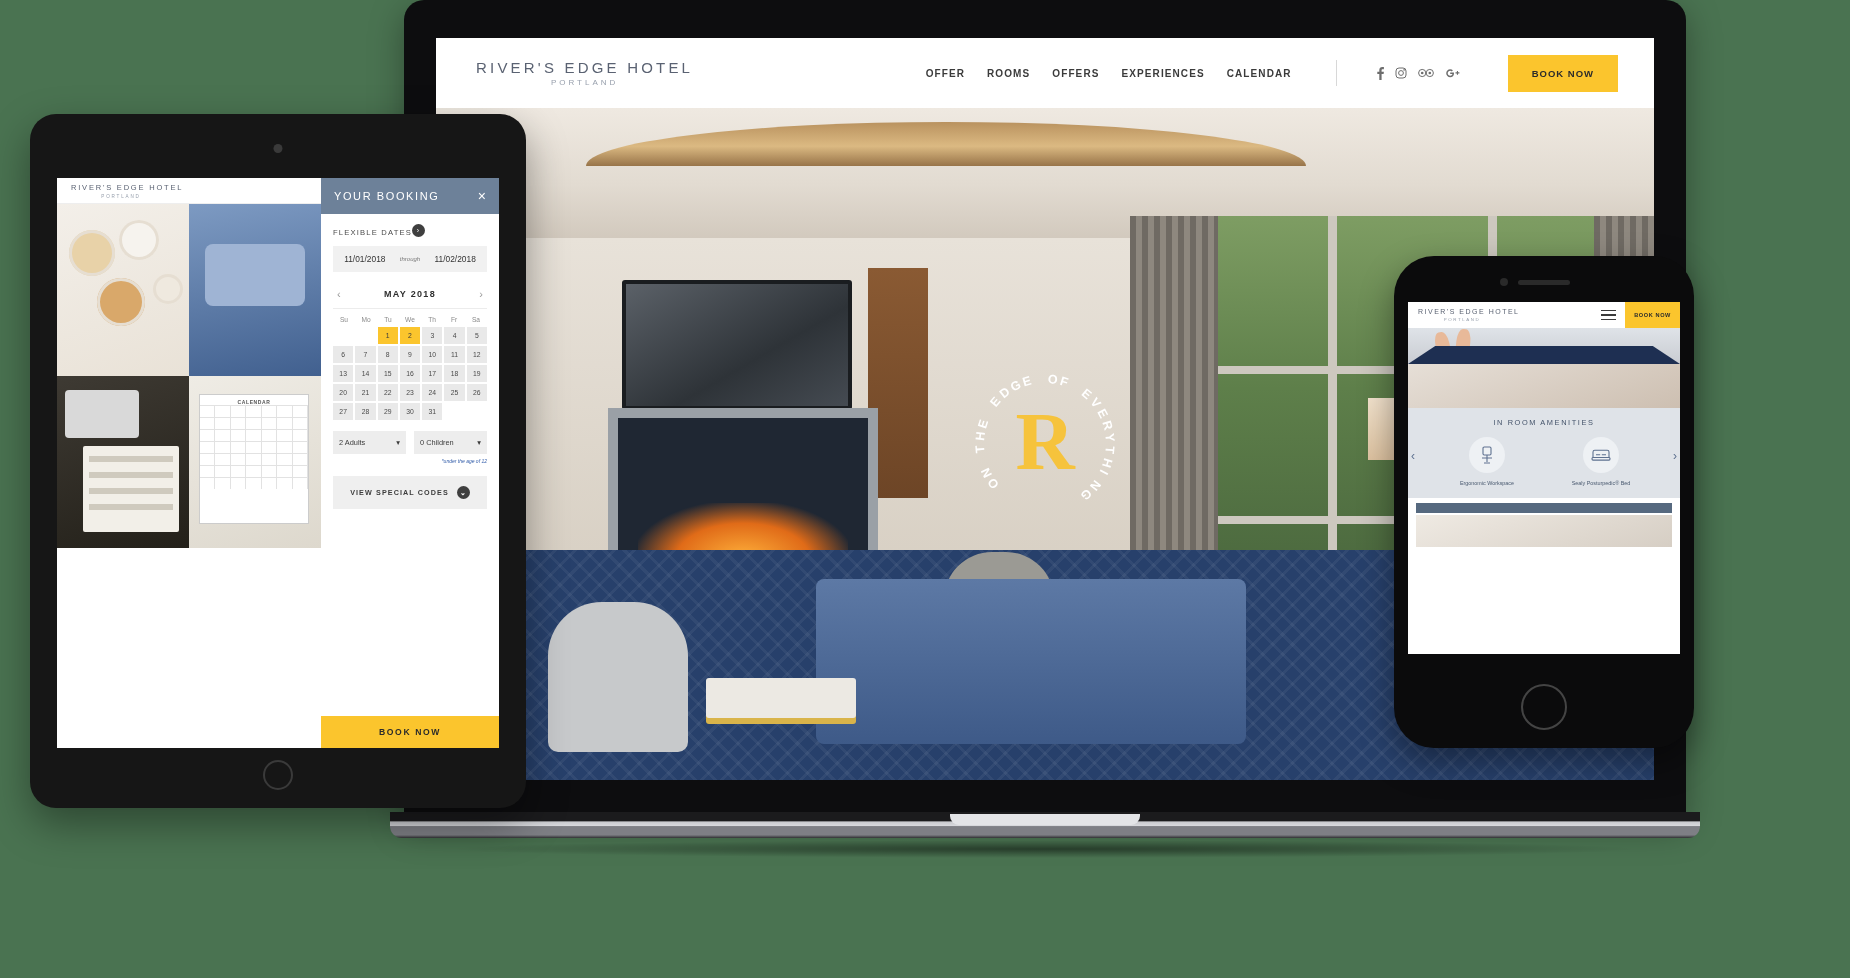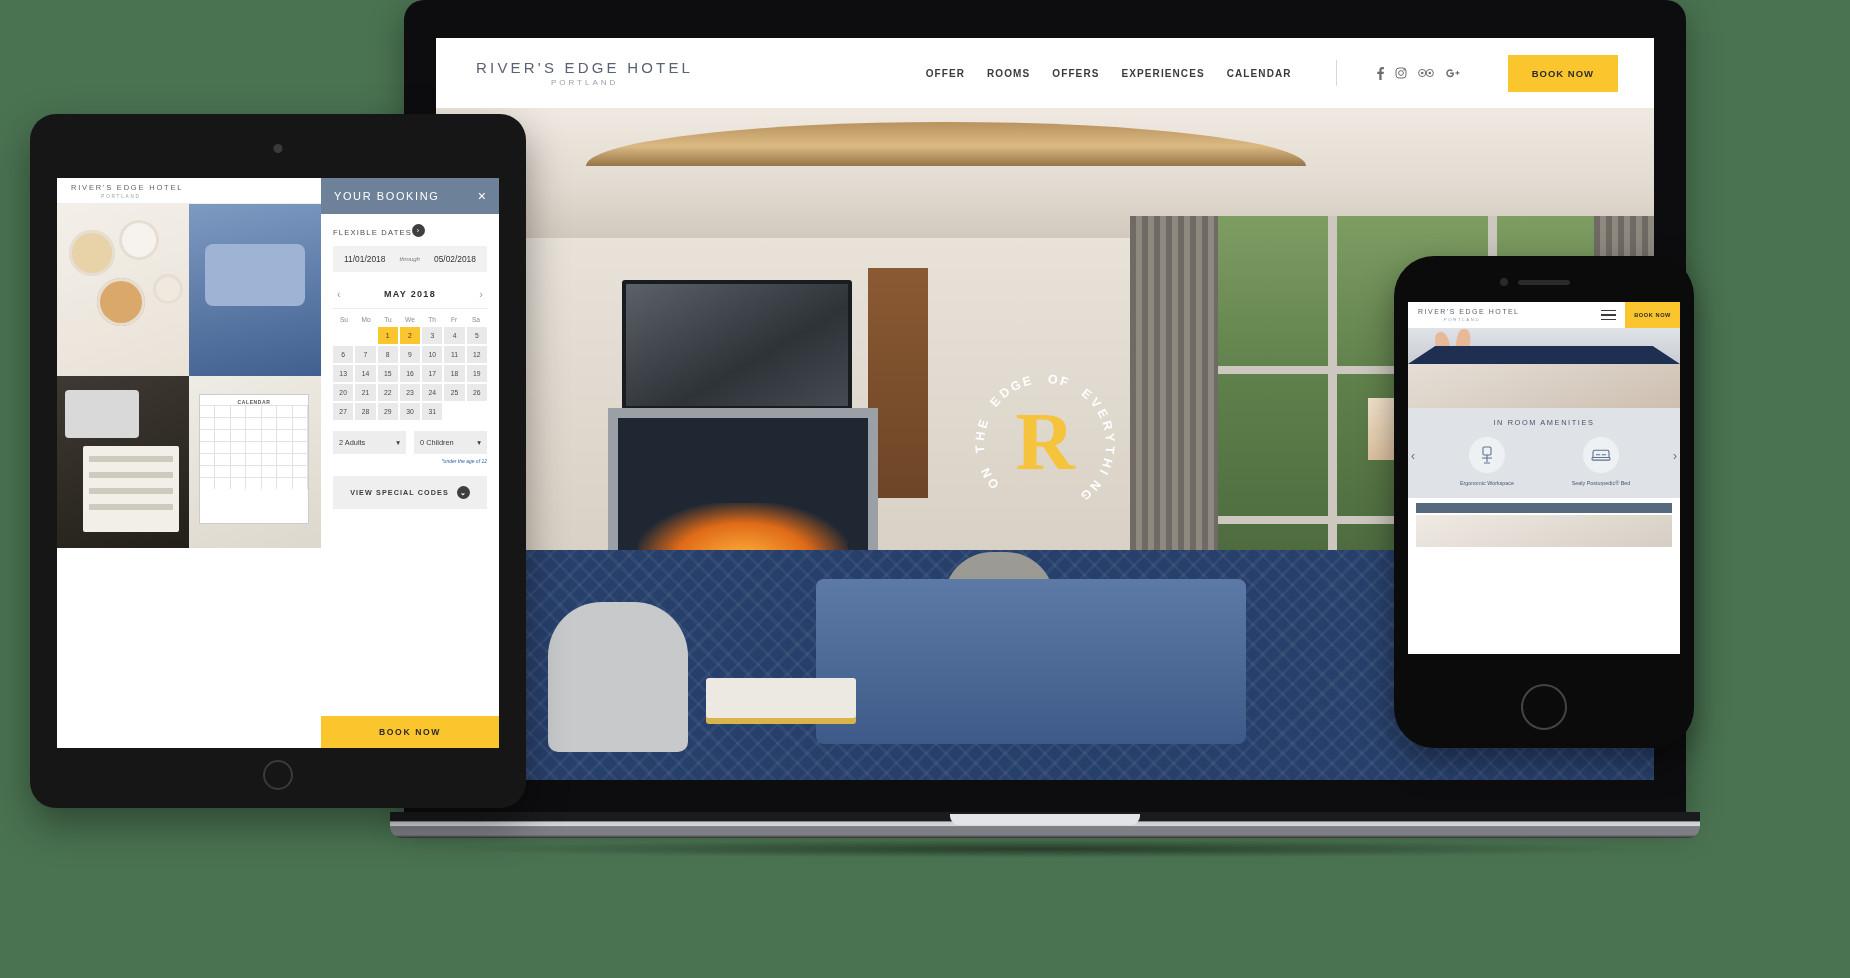--- a/index.html
+++ b/index.html
@@ -557,21 +557,21 @@
         <div class="bp-body">
 
           <div class="bp-flex">
             <span>FLEXIBLE DATES</span>
             <span class="round-ico">›</span>
           </div>
 
           <div class="bp-dates">
             <span>11/01/2018</span>
             <span class="thr">through</span>
-            <span>05/02/2018</span>
+            <span>11/02/2018</span>
           </div>
 
           <div class="cal-head">
             <span class="cal-arrow">‹</span>
             <span class="mo">MAY 2018</span>
             <span class="cal-arrow">›</span>
           </div>
           <div class="cal-dow" id="cal-dow">
               <div>Su</div>
               <div>Mo</div>

